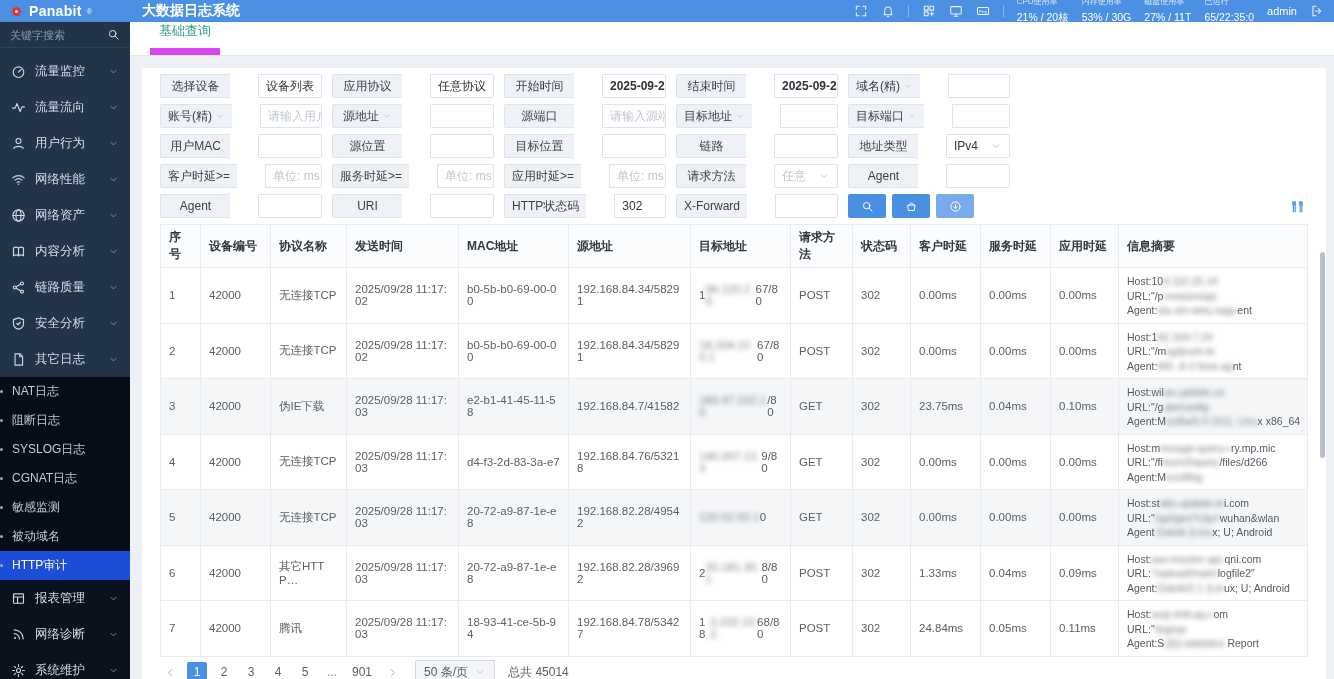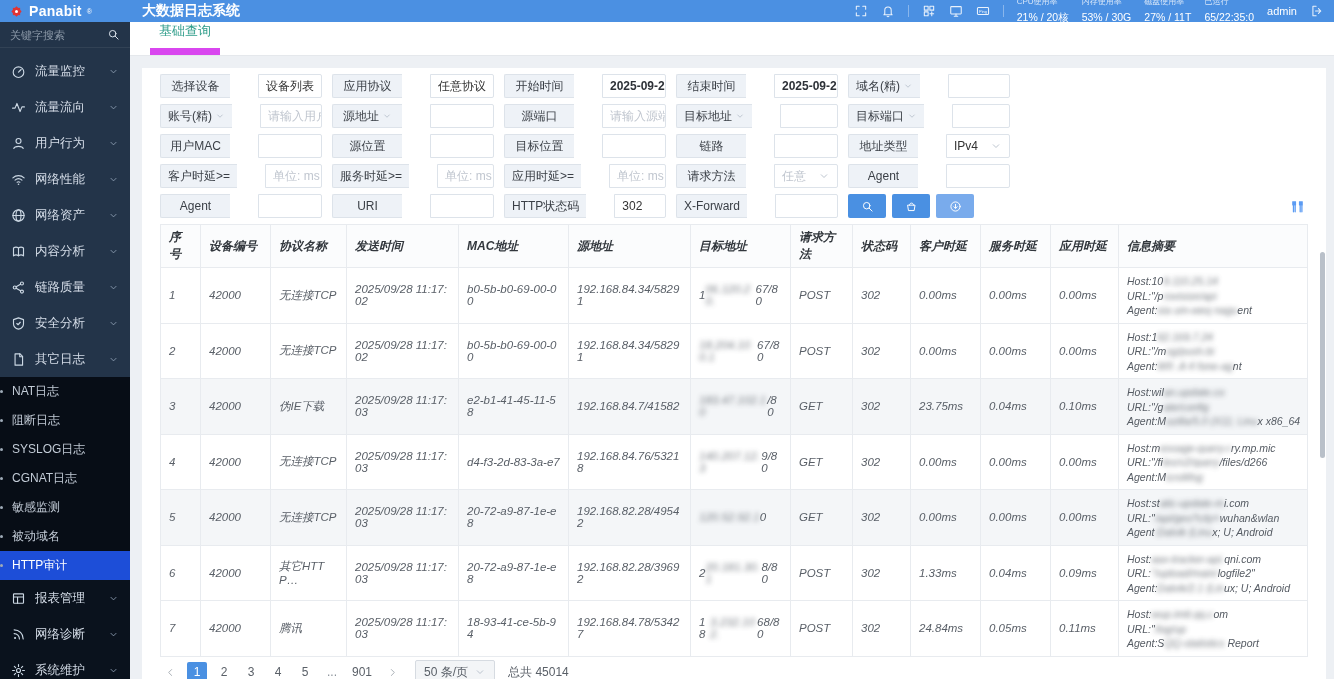--- a/index.html
+++ b/index.html
@@ -69,21 +69,21 @@
   .icaret { margin-left:auto; width:12px; height:12px; display:inline-flex; color:#b4bdc8; flex:none; }
   .fbtns { display:flex; gap:6px; }
   .fbtn { width:38px; height:24px; background:#4a90e2; border:none; border-radius:2px;
     display:flex; align-items:center; justify-content:center; color:#fff; cursor:pointer; }
   .fbtn svg { width:13px; height:13px; }
   .fbtn.light { background:#79abec; }
   .colset { margin-left:auto; width:17px; height:17px; display:inline-flex; color:#5b9bf3;
     cursor:pointer; margin-right:2px; }
 
   
-  .tblwrap { margin-top:1px; position:relative;font-style:italic; }
+  .tblwrap { margin-top:1px; position:relative; }
   .tbl { border:1px solid #e8ebef; border-bottom:none; }
   .trow { display:flex; border-bottom:1px solid #e8ebef; min-height:55px; align-items:stretch;
     background:#fff; }
   .trow.head { min-height:26px; background:#fbfcfd; }
   .trow.shaded { background:#f4f6f8; }
   .tcell { border-right:1px solid #e8ebef; padding:5px 8px; display:flex; align-items:center;
     font-size:11.5px; color:#5a6068; word-break:break-all; overflow:hidden; }
   .tcell:last-child { border-right:none; }
   .head .tcell { font-size:12px; font-weight:700; color:#32373d; padding:4px 8px; }
   .c0{width:40px;flex:none;} .c1{width:70px;flex:none;} .c2{width:76px;flex:none;}

